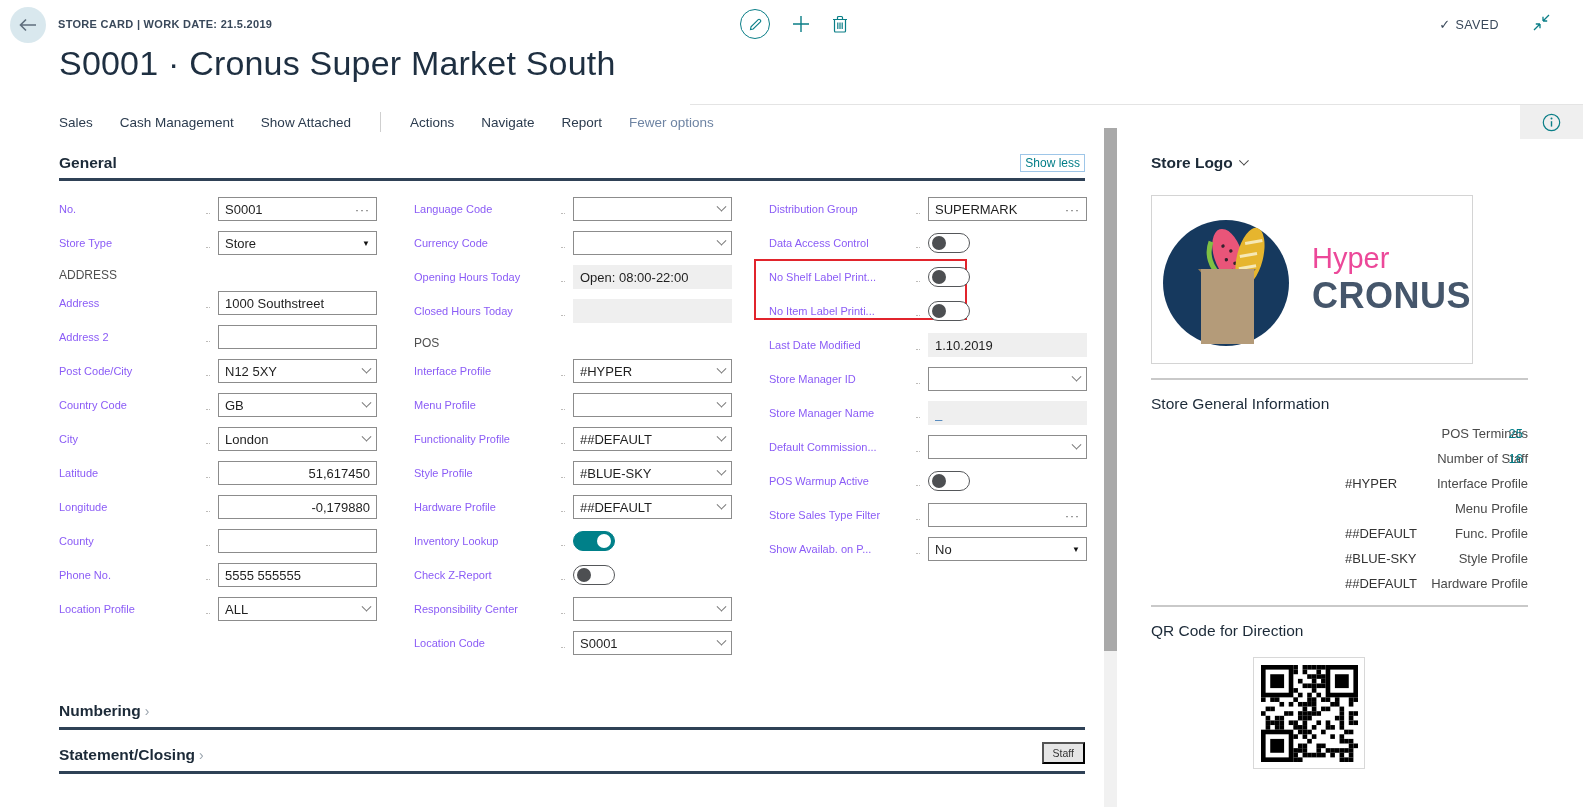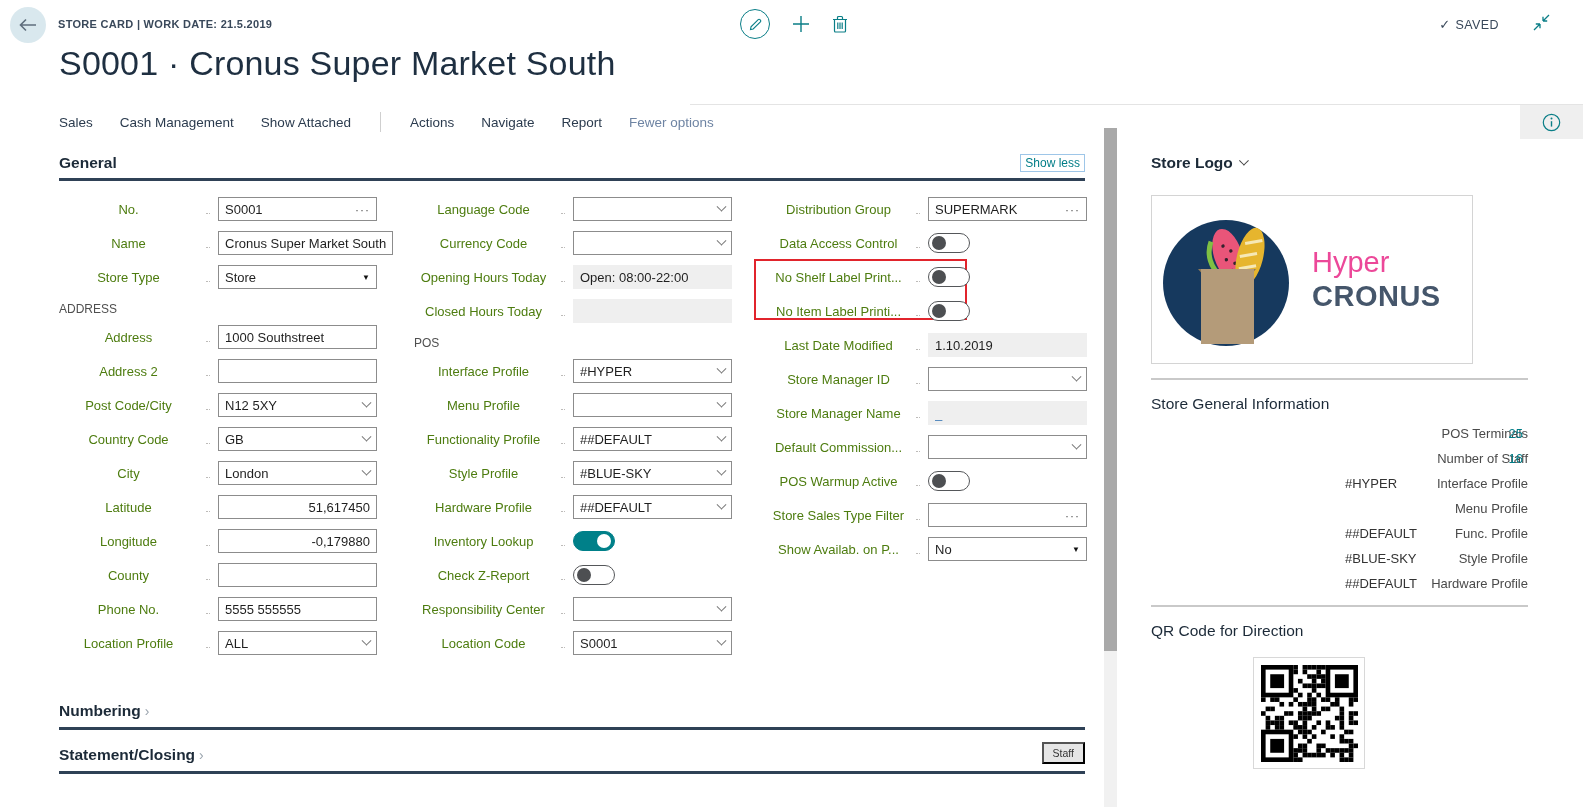--- a/index.html
+++ b/index.html
@@ -42,21 +42,21 @@
               border-bottom:3px solid #2f4156; padding-bottom:6px; }
   .sec-title { font-size:15.5px; font-weight:700; color:#1c2a38; }
   .sec-title .chev-r { color:#9aa4ae; font-weight:400; font-size:14px; margin-left:4px; }
   .show-less { font-size:12px; color:#007d87; border:1px solid #9ec6e8; padding:1px 4px; background:#fff; cursor:pointer; }
   .staff-badge { font-size:10.5px; color:#333; background:#e6e6e6; padding:3px 9px; cursor:pointer; }
 
   
   .form { display:flex; gap:37px; margin-top:16px; width:1026px; }
   .col { width:318px; flex:none; }
   .row { display:flex; align-items:center; height:24px; margin-bottom:10px; }
-  .lbl { width:139px; flex:none; font-size:13px; color:#4d7c0f; white-space:nowrap; overflow:hidden;text-align:center; }
+  .lbl { width:139px; flex:none; font-size:11px; color:#8b5cf6; white-space:nowrap; overflow:hidden; }
   .leader { flex:1; border-bottom:1px dotted #bdbbb9; margin:0 8px; transform:translateY(4px); min-width:4px; }
   .ctl { width:179px; flex:none; display:flex; align-items:center; }
   .grp { height:20px; margin:4px 0 6px; font-size:12px; color:#4f4f4f; display:flex; align-items:center; }
   .box { width:179px; height:24px; border:1px solid #8c8c8c; background:#fff; display:flex; align-items:center;
          padding:0 6px; font-size:13px; color:#1f1f1f; cursor:text;justify-content:center; }
   .box .val { flex:1; white-space:nowrap; overflow:hidden; }
   .box.num .val { text-align:right; }
   .box.ro { background:#efefef; border-color:#efefef; cursor:default; }
   .box .dots-suffix::after { content:"···"; letter-spacing:1px; color:#555; font-size:12px; }
   .chev { width:7px; height:7px; border-right:1.3px solid #777; border-bottom:1.3px solid #777;
@@ -80,21 +80,21 @@
   .collapsed-sec .head { display:flex; justify-content:space-between; align-items:flex-end;
                          border-bottom:3px solid #2f4156; padding-bottom:7px; }
   .numbering-sec { margin-top:37px; }
 
   
   .fb-title { font-size:15.5px; font-weight:700; color:#1c2a38; display:flex; align-items:center; gap:6px; cursor:pointer; }
   .fb-title .chev { border-color:#444; transform:rotate(45deg) translate(-1px,-3px); }
   .logo-box { margin-top:23px; width:322px; height:169px; border:1px solid #d4d4d4; display:flex; align-items:center; }
   .logo-text { margin-left:10px; line-height:1.15; }
   .logo-text .l1 { font-size:29px; color:#ec4899; font-weight:400; }
-  .logo-text .l2 { font-size:29px; color:#45566b; font-weight:700; letter-spacing:.5px; }
+  .logo-text .l2 { font-size:36px; color:#45566b; font-weight:700; letter-spacing:.5px; }
   .fb-div { height:2px; background:#c9c9c9; margin-top:14px; width:377px; }
   .fb-sec-title { font-size:15.5px; font-weight:400; color:#1c2a38; margin-top:15px; }
   .fb-rows { margin-top:8px; }
   .fb-row { position:relative; height:25px; font-size:13px; color:#4a4a4a; display:flex; align-items:center;justify-content:flex-end; }
   .fb-row .v-mid { position:absolute; left:194px; color:#333; }
   .fb-row .v-num { position:absolute; right:5px; color:#007d87; cursor:pointer; }
   .qr-box { margin:17px 0 0 102px; width:112px; height:112px; border:1px solid #d8d8d8;
             display:flex; align-items:center; justify-content:center; background:#fff; }
 
   svg { display:block; }
@@ -183,27 +183,20 @@
 
   <div class="form">
 
     <div class="col">
       <div class="row">
         <span class="lbl">No.</span>
           <span class="leader"></span>
         <div class="box">
             <span class="val">S0001</span>
             <span class="dots-suffix"></span>
-          </div>
-      </div>
-      <div class="row">
-        <span class="lbl">Name</span>
-          <span class="leader"></span>
-        <div class="box">
-            <span class="val">Cronus Super Market South</span>
           </div>
       </div>
       <div class="row">
         <span class="lbl">Store Type</span>
           <span class="leader"></span>
         <div class="box">
             <span class="val">Store</span>
             <span class="native-arrow">▼</span>
           </div>
       </div>

